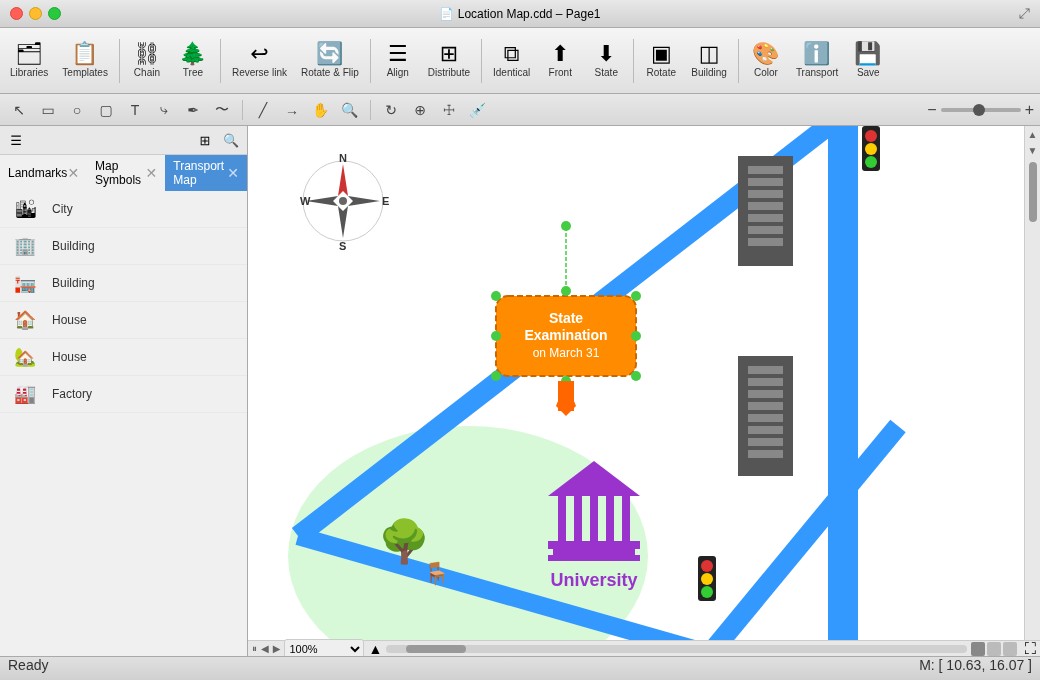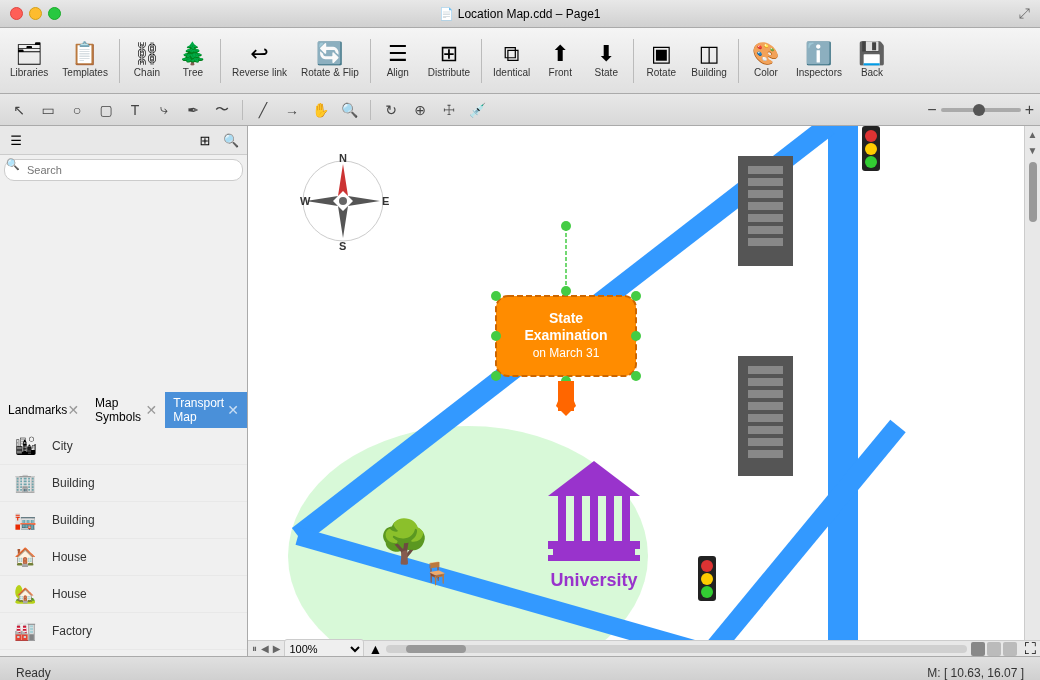--- a/index.html
+++ b/index.html
@@ -148,23 +148,23 @@
       height: 100%;
       position: relative;
     }
 
     
     #statusbar {
       height: 24px;
       background: linear-gradient(to bottom, #e0e0e0, #d0d0d0);
       border-top: 1px solid #aaa;
       display: flex;
-      align-items: flex-end;
-      padding: 0 16px;
-      font-size: 12px;
+      align-items: flex-start;
+      padding: 0 8px;
+      font-size: 14px;
       color: #333;
       justify-content: space-between;
     }
 
     
     #canvas-scroll-h {
       position: absolute;
       bottom: 0; left: 0; right: 0;
       height: 16px;
       background: #e8e8e8;
@@ -262,25 +262,25 @@
     <div class="tb-icon">◫</div>
     <div class="tb-label">Building</div>
   </div>
   <div class="tb-sep"></div>
   <div class="tb-item">
     <div class="tb-icon">🎨</div>
     <div class="tb-label">Color</div>
   </div>
   <div class="tb-item">
     <div class="tb-icon">ℹ️</div>
-    <div class="tb-label">Inspectors</div>
+    <div class="tb-label">Transport</div>
   </div>
   <div class="tb-item">
     <div class="tb-icon">💾</div>
-    <div class="tb-label">Back</div>
+    <div class="tb-label">Save</div>
   </div>
 </div>
 
 <div id="toolbar2">
   <div class="tb2-btn">↖</div>
   <div class="tb2-btn">▭</div>
   <div class="tb2-btn">○</div>
   <div class="tb2-btn">▢</div>
   <div class="tb2-btn">T</div>
   <div class="tb2-btn">⤷</div>
@@ -307,23 +307,20 @@
 
 <div id="main">
 
   <div id="left-panel">
     <div id="left-panel-toolbar">
       <div class="lpt-btn">☰</div>
       <div class="lpt-spacer"></div>
       <div class="lpt-btn">⊞</div>
       <div class="lpt-btn">🔍</div>
     </div>
-    <div class="search-container" style="padding:4px;">
-      <input type="text" placeholder="Search" style="">
-    </div>
     <div id="category-list">
       <div class="category-item">
         <span>Landmarks</span>
         <span class="cat-close cat-close-btn">✕</span>
       </div>
       <div class="category-item">
         <span>Map Symbols</span>
         <span class="cat-close cat-close-btn">✕</span>
       </div>
       <div class="category-item active">

